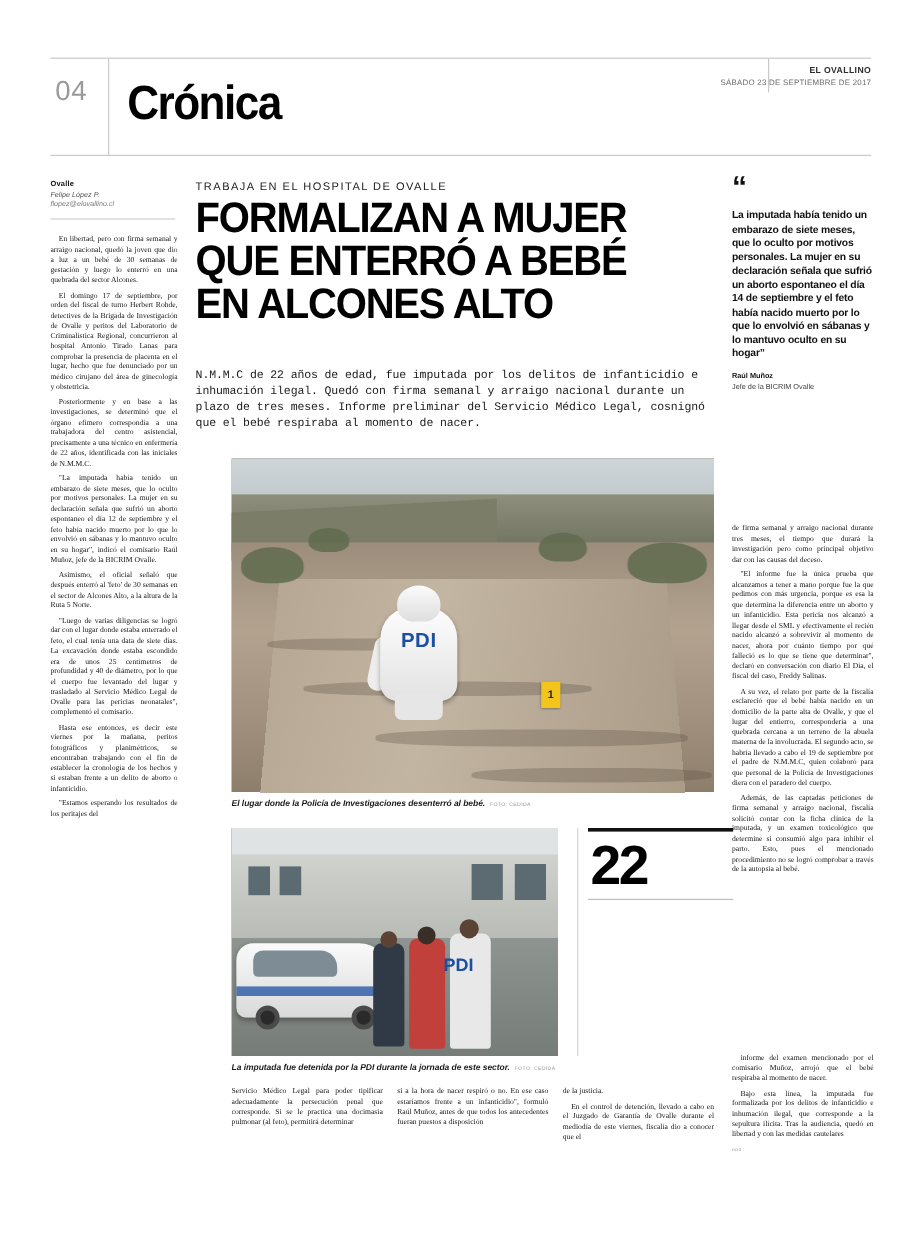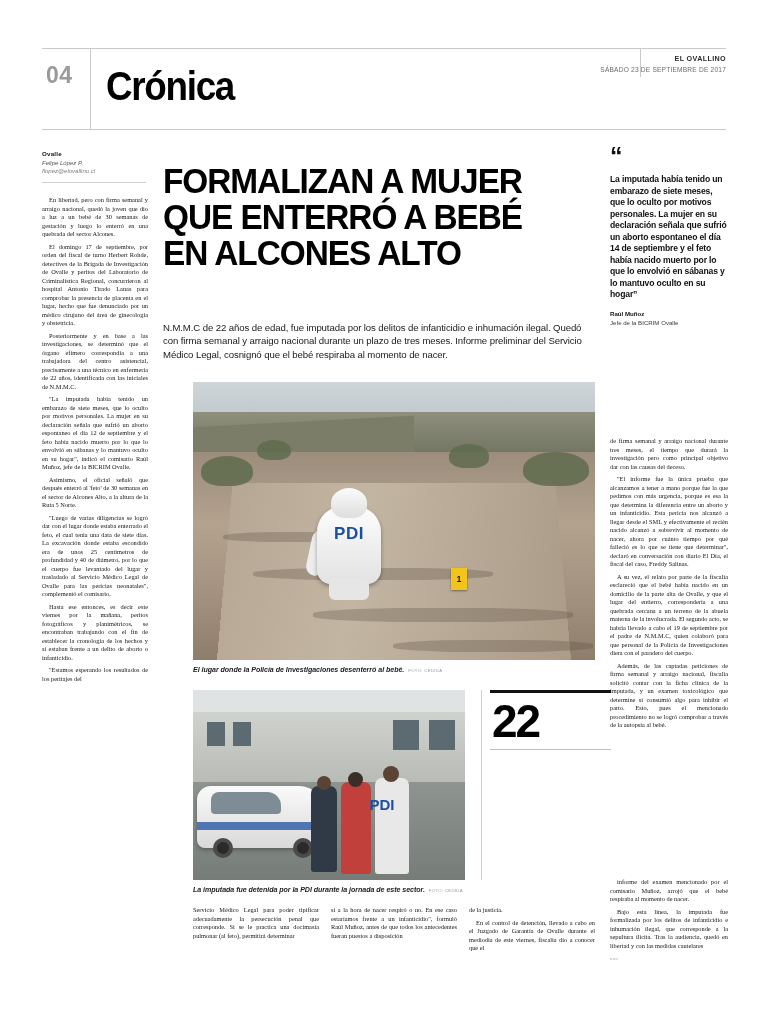--- a/index.html
+++ b/index.html
@@ -29,21 +29,21 @@
   }
   .masthead .vrule{
     position:absolute;left:48px;top:1px;width:1px;height:80px;background:#c9c9c9;
   }
   .masthead .vrule2{
     position:absolute;left:598px;top:1px;width:1px;height:28px;background:#c9c9c9;
   }
   .folio{
     position:absolute;left:4px;top:14px;
     font-family:"Liberation Sans", sans-serif;
-    font-size:23px;color:#9a9a9a;font-weight:700;letter-spacing:.5px;
+    font-size:23px;color:#9a9a9a;font-weight:400;letter-spacing:.5px;
   }
   .section-title{
     position:absolute;left:64px;top:18px;
     font-family:"Liberation Sans", sans-serif;
     font-weight:bold;font-size:40px;letter-spacing:-1.4px;
     color:#000;line-height:1;
     transform:scaleX(.92);transform-origin:left center;
   }
   .brand{
     position:absolute;right:0;top:6px;text-align:right;
@@ -85,22 +85,22 @@
   }
   .headline{
     position:absolute;left:163px;top:163px;width:434px;
     font-family:"Liberation Sans", sans-serif;
     font-weight:bold;font-size:35.5px;line-height:36px;
     letter-spacing:-1.1px;color:#000;
     transform:scaleX(.94);transform-origin:left top;
   }
   .headline .hl{display:block;white-space:nowrap;}
   .lead{
-    position:absolute;left:163px;top:321px;width:432px;
-    font-family:Liberation Sans, sans-serif;
+    position:absolute;left:163px;top:306px;width:432px;
+    font-family:Liberation Mono, monospace;
     font-size:9.6px;line-height:13.4px;color:#1a1a1a;letter-spacing:-.1px;
   }
 
   
   .pullquote{
     position:absolute;left:610px;top:148px;width:118px;
     font-family:"Liberation Sans", sans-serif;
   }
   .pq-mark{
     font-size:25px;font-weight:bold;line-height:17px;color:#111;
@@ -274,20 +274,21 @@
     <p>En libertad, pero con firma semanal y arraigo nacional, quedó la joven que dio a luz a un bebé de 30 semanas de gestación y luego lo enterró en una quebrada del sector Alcones.</p>
     <p>El domingo 17 de septiembre, por orden del fiscal de turno Herbert Rohde, detectives de la Brigada de Investigación de Ovalle y peritos del Laboratorio de Criminalística Regional, concurrieron al hospital Antonio Tirado Lanas para comprobar la presencia de placenta en el lugar, hecho que fue denunciado por un médico cirujano del área de ginecología y obstetricia.</p>
     <p>Posteriormente y en base a las investigaciones, se determinó que el órgano efímero correspondía a una trabajadora del centro asistencial, precisamente a una técnico en enfermería de 22 años, identificada con las iniciales de N.M.M.C.</p>
     <p>"La imputada había tenido un embarazo de siete meses, que lo oculto por motivos personales. La mujer en su declaración señala que sufrió un aborto espontaneo el día 12 de septiembre y el feto había nacido muerto por lo que lo envolvió en sábanas y lo mantuvo oculto en su hogar", indicó el comisario Raúl Muñoz, jefe de la BICRIM Ovalle.</p>
     <p>Asimismo, el oficial señaló que después enterró al 'feto' de 30 semanas en el sector de Alcones Alto, a la altura de la Ruta 5 Norte.</p>
     <p>"Luego de varias diligencias se logró dar con el lugar donde estaba enterrado el feto, el cual tenía una data de siete días. La excavación donde estaba escondido era de unos 25 centímetros de profundidad y 40 de diámetro, por lo que el cuerpo fue levantado del lugar y trasladado al Servicio Médico Legal de Ovalle para las pericias neonatales", complementó el comisario.</p>
     <p>Hasta ese entonces, es decir este viernes por la mañana, peritos fotográficos y planimétricos, se encontraban trabajando con el fin de establecer la cronología de los hechos y si estaban frente a un delito de aborto o infanticidio.</p>
     <p>"Estamos esperando los resultados de los peritajes del</p>
   </div>
 
+  <div class="kicker">TRABAJA EN EL HOSPITAL DE OVALLE</div>
   <div class="headline">
     <span class="hl">FORMALIZAN A MUJER</span>
     <span class="hl">QUE ENTERRÓ A BEBÉ</span>
     <span class="hl">EN ALCONES ALTO</span>
   </div>
   <div class="lead">N.M.M.C de 22 años de edad, fue imputada por los delitos de infanticidio e inhumación ilegal. Quedó con firma semanal y arraigo nacional durante un plazo de tres meses. Informe preliminar del Servicio Médico Legal, cosnignó que el bebé respiraba al momento de nacer.</div>
 
   <div class="pullquote">
     <div class="pq-mark">“</div>
     <div class="pq-text">La imputada había tenido un embarazo de siete meses, que lo oculto por motivos personales. La mujer en su declaración señala que sufrió un aborto espontaneo el día 14 de septiembre y el feto había nacido muerto por lo que lo envolvió en sábanas y lo mantuvo oculto en su hogar”</div>

